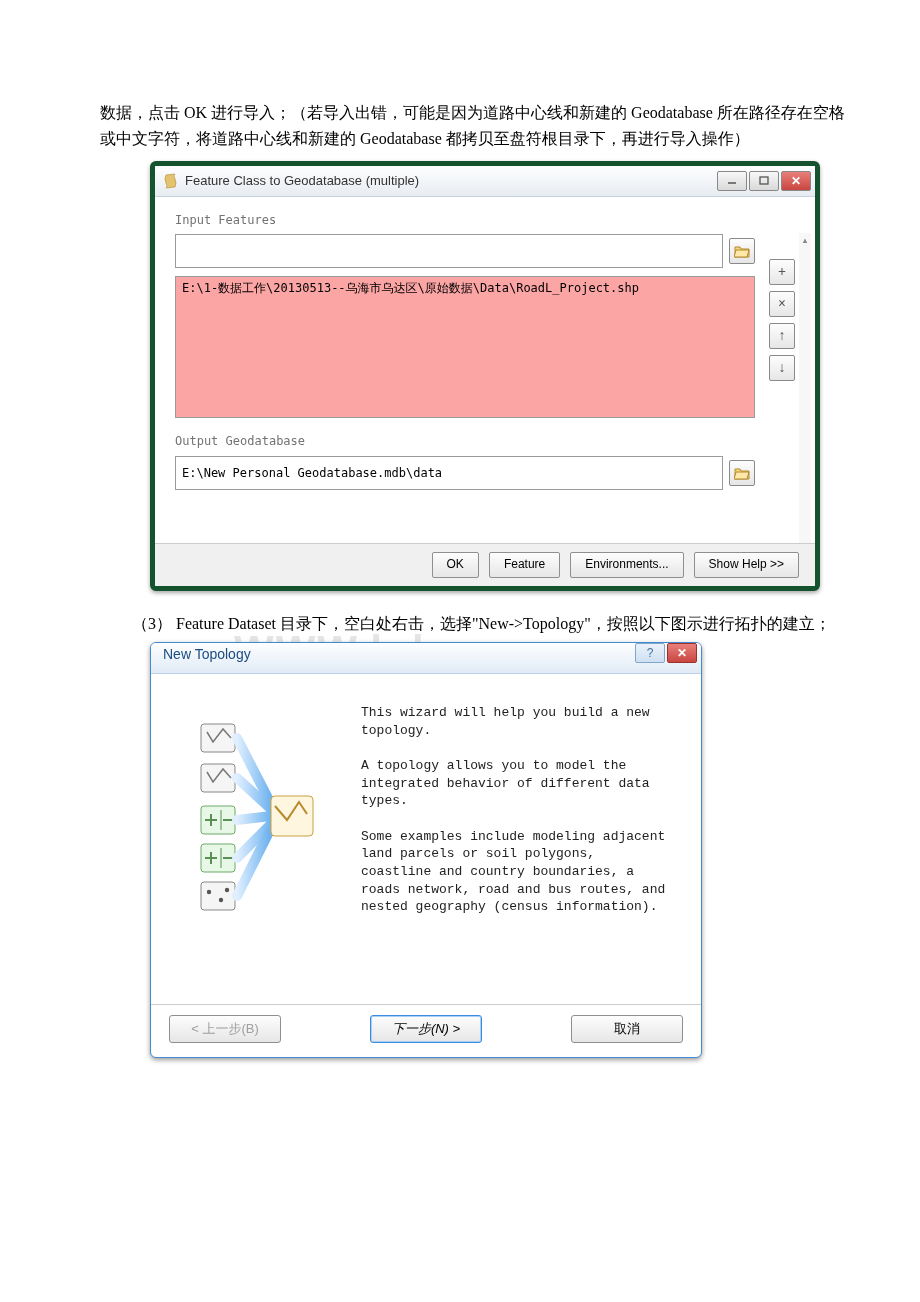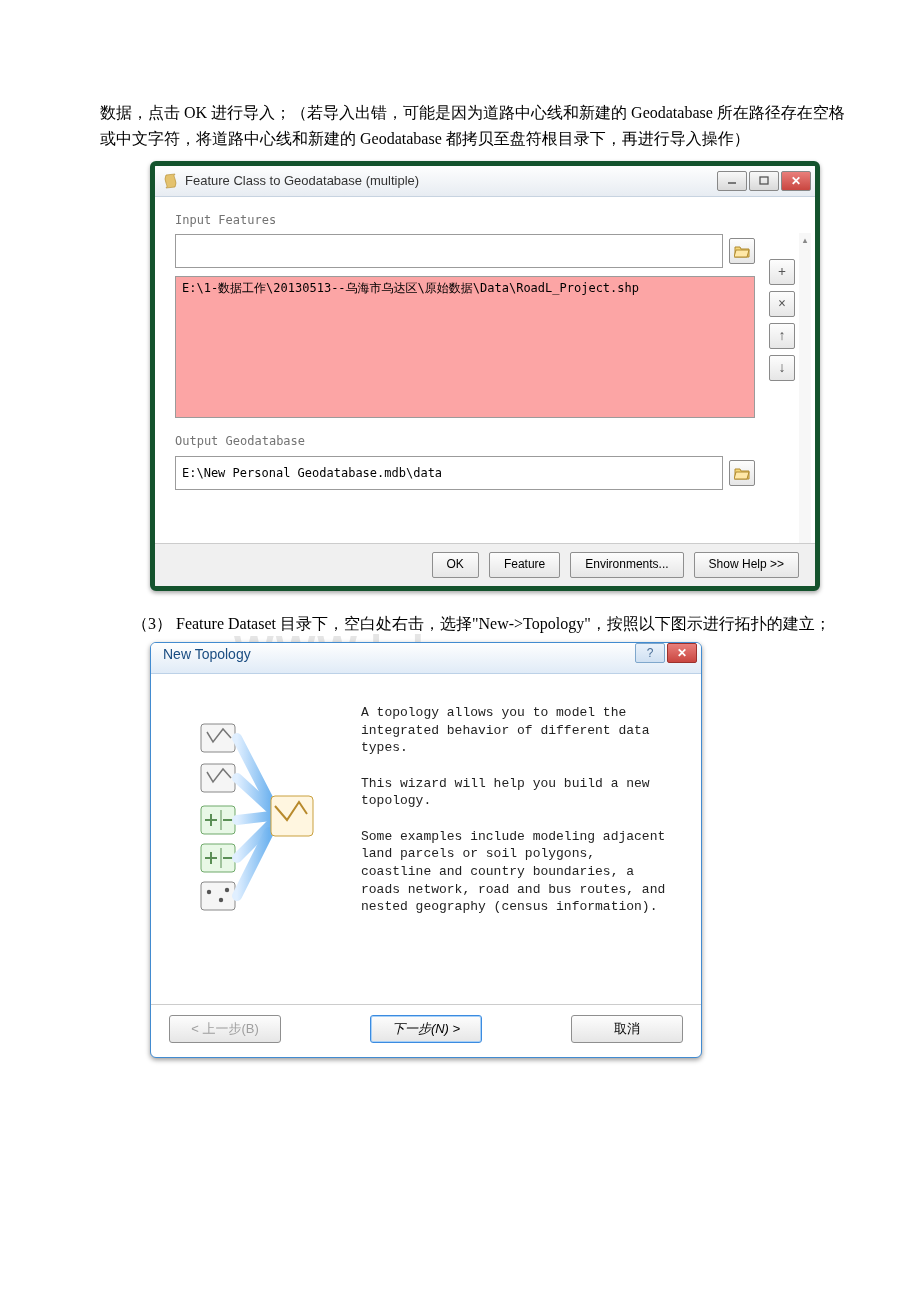--- a/index.html
+++ b/index.html
@@ -382,22 +382,22 @@
           <path d="M66 64 L100 95" stroke="url(#arr)" stroke-width="10" stroke-linecap="round"></path>
           <path d="M66 106 L100 102" stroke="url(#arr)" stroke-width="10" stroke-linecap="round"></path>
           <path d="M66 144 L100 110" stroke="url(#arr)" stroke-width="10" stroke-linecap="round"></path>
           <path d="M66 182 L98 118" stroke="url(#arr)" stroke-width="10" stroke-linecap="round"></path>
 
           <rect x="100" y="82" width="42" height="40" rx="4" fill="#fff6e0" stroke="#c9a03f"></rect>
           <polyline points="104,92 116,106 128,88 136,100" fill="none" stroke="#b88a2c" stroke-width="2"></polyline>
         </svg>
       </div>
       <div class="content2">
+        <p>This wizard will help you build a new topology.</p>
         <p>A topology allows you to model the integrated behavior of different data types.</p>
-        <p>This wizard will help you build a new topology.</p>
         <p>Some examples include modeling adjacent land parcels or soil polygons, coastline and country boundaries, a roads network, road and bus routes, and nested geography (census information).</p>
       </div>
     </div>
 
     <div class="footer2">
       <div class="btn2 disabled">&lt; 上一步(B)</div>
       <div class="btn2 default">下一步(N) &gt;</div>
       <div class="btn2">取消</div>
     </div>
   </div>

